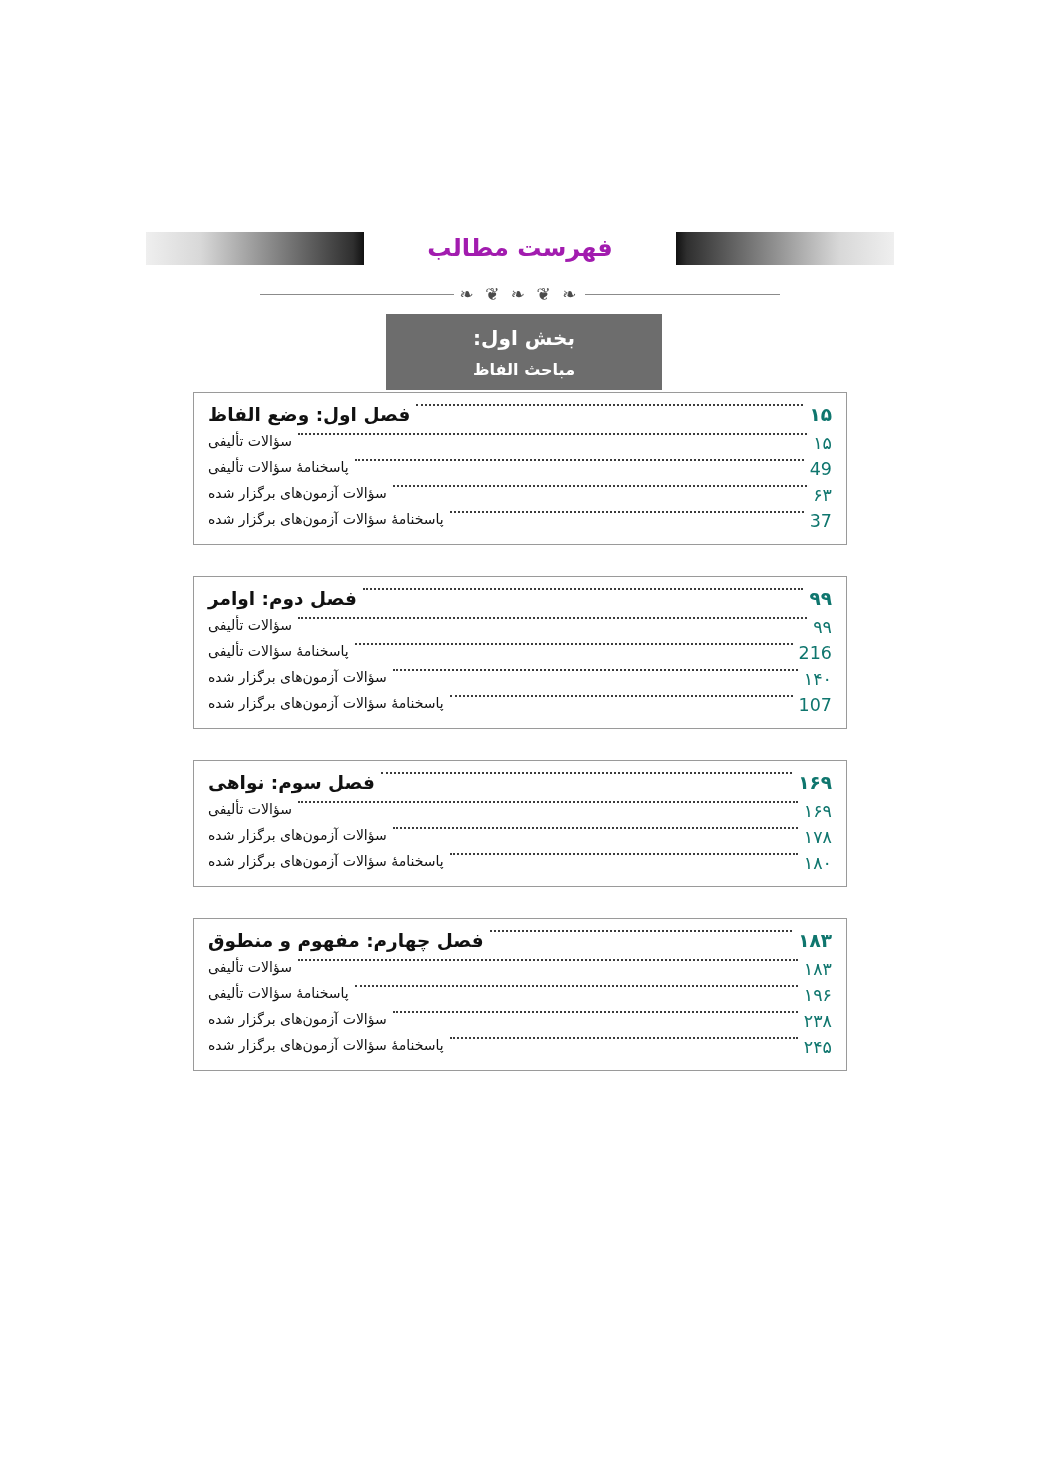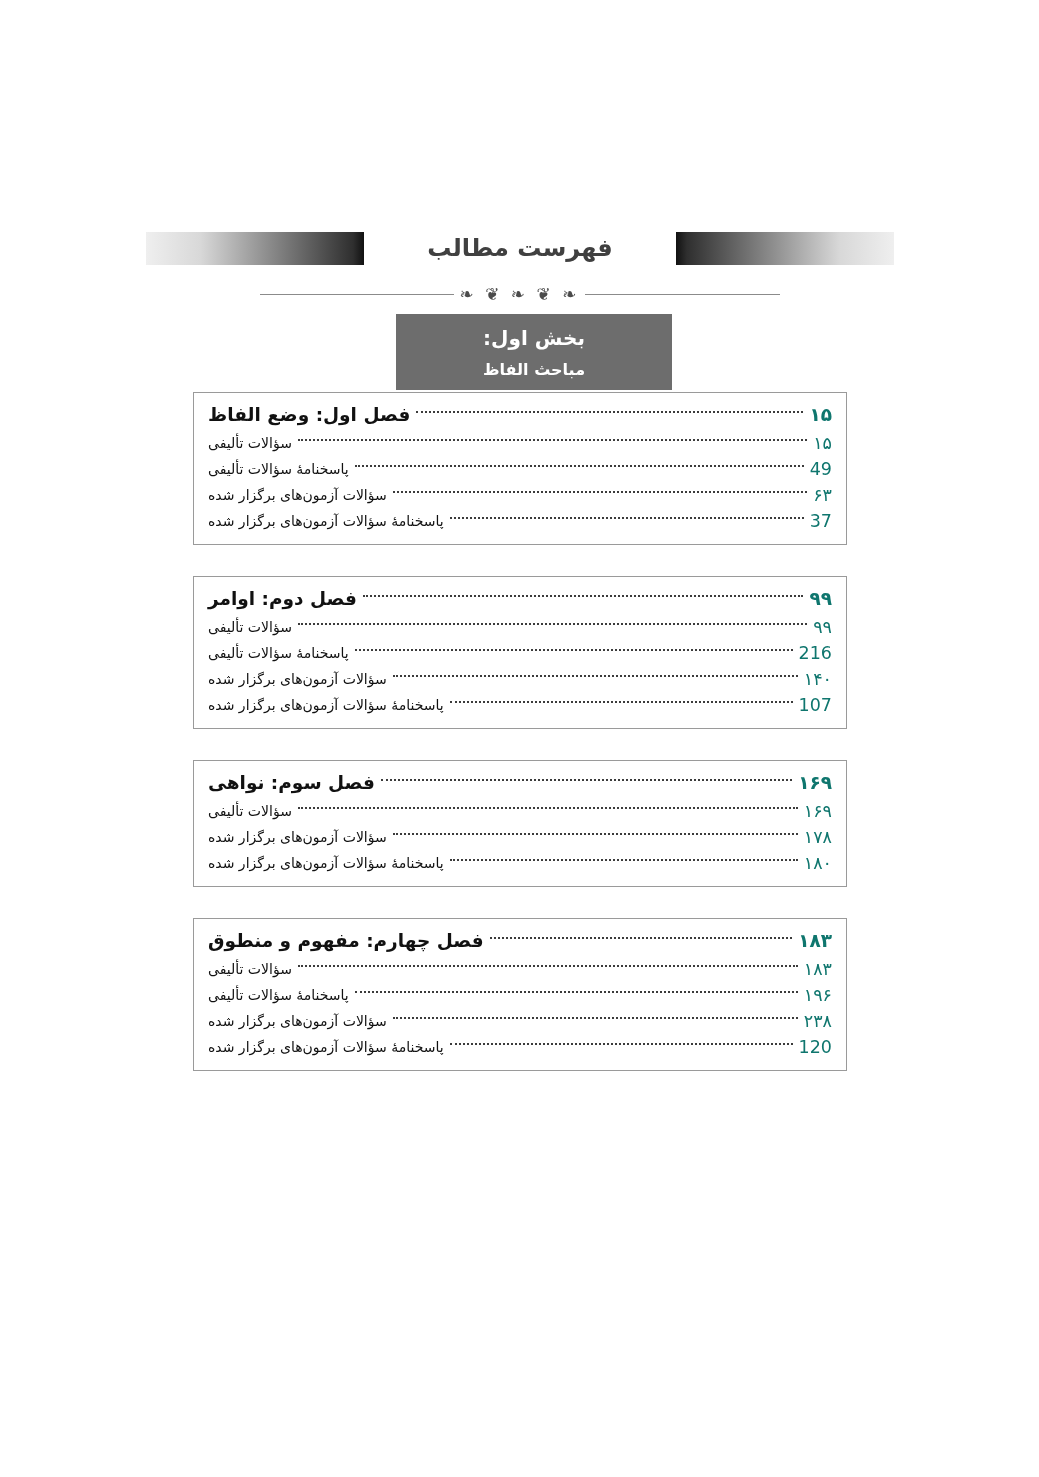--- a/index.html
+++ b/index.html
@@ -43,21 +43,21 @@
   .bar-right {
     background: linear-gradient(to left, #111111 0%, #2f2f2f 5%, #8f8f8f 45%, #d8d8d8 75%, #efefef 100%);
   }
   .bar-left {
     background: linear-gradient(to right, #111111 0%, #2f2f2f 5%, #8f8f8f 45%, #d8d8d8 75%, #efefef 100%);
   }
   .doc-title {
     font-size: 24px;
     font-weight: bold;
     letter-spacing: 0.5px;
-    color: #404040;
+    color: #a21caf;
     white-space: nowrap;
     padding: 0 22px;
   }
 
   
   .ornament {
     position: absolute;
     top: 281px;
     left: 50%;
     transform: translateX(-50%);
@@ -77,21 +77,21 @@
     color: #4b4b4b;
     letter-spacing: 3px;
     padding: 0 6px;
     line-height: 1;
   }
 
   
   .section-banner {
     position: absolute;
     top: 314px;
-    left: 396px;
+    left: 386px;
     width: 276px;
     height: 76px;
     background: #6d6d6d;
     color: #ffffff;
     display: flex;
     flex-direction: column;
     align-items: center;
     justify-content: center;
     gap: 10px;
   }
@@ -116,21 +116,21 @@
     margin-bottom: 31px;
     padding: 8px 14px 10px 14px;
     background: #fff;
     box-sizing: border-box;
   }
   .chapter:last-child { margin-bottom: 0; }
 
   .toc-line {
     display: flex;
     flex-direction: row-reverse;
-    align-items: center;
+    align-items: flex-start;
     width: 100%;
     padding: 3px 0;
   }
   .toc-label {
     white-space: nowrap;
     font-size: 14px;
     color: #111;
   }
   .toc-dots {
     flex: 1;
@@ -278,18 +278,18 @@
         <span class="toc-page">۱۹۶</span>
       </div>
       <div class="toc-line sub">
         <span class="toc-label">سؤالات آزمون‌های برگزار شده</span>
         <span class="toc-dots"></span>
         <span class="toc-page">۲۳۸</span>
       </div>
       <div class="toc-line sub">
         <span class="toc-label">پاسخنامۀ سؤالات آزمون‌های برگزار شده</span>
         <span class="toc-dots"></span>
-        <span class="toc-page">120</span>
+        <span class="toc-page">۲۴۵</span>
       </div>
     </div>
 
   </div>
 </div>
 
 </body></html>

